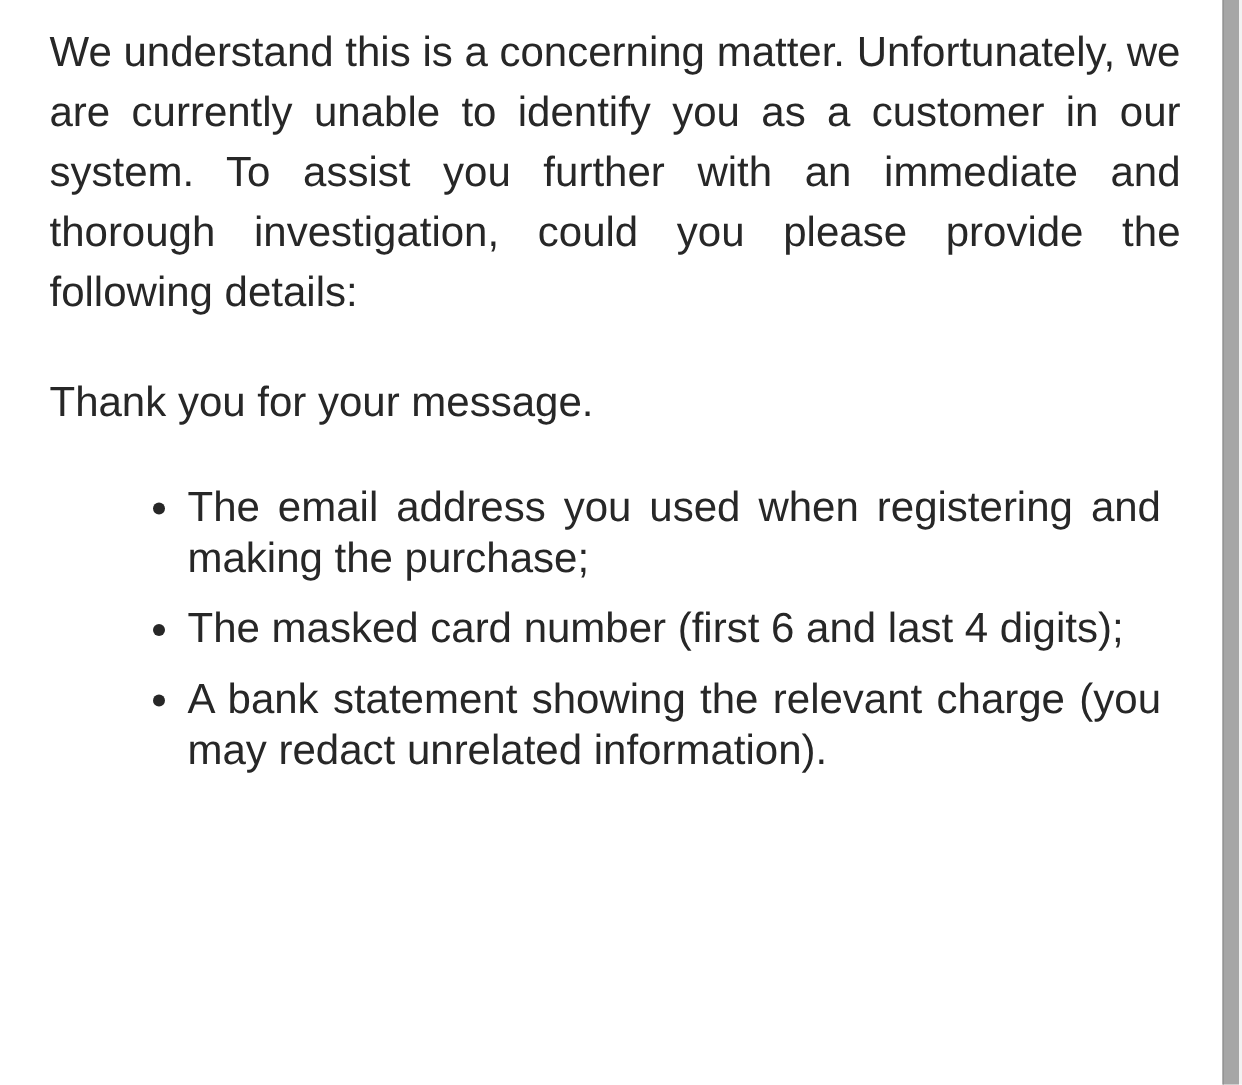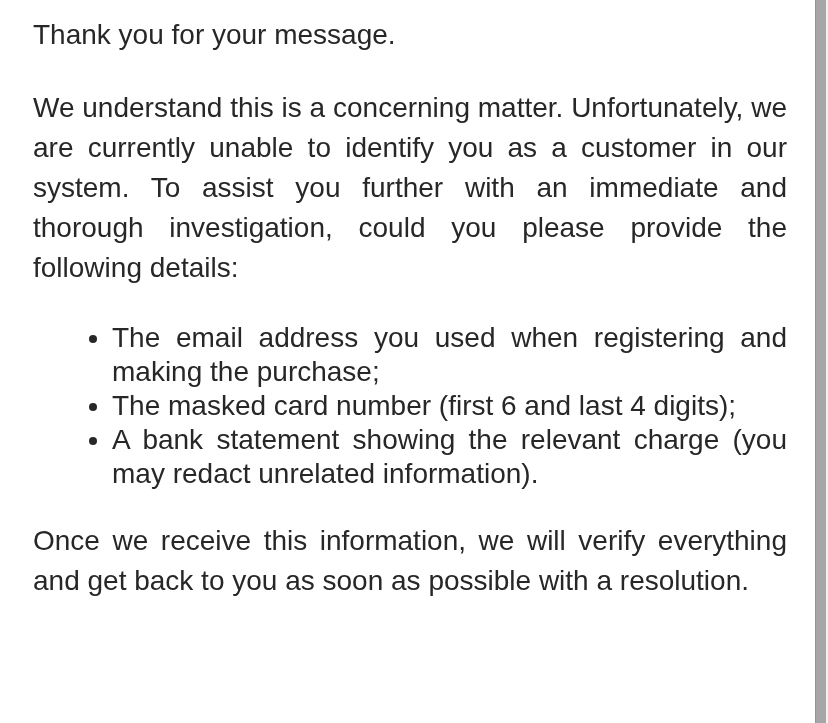--- a/index.html
+++ b/index.html
@@ -27,21 +27,21 @@
   }
   .email-body p {
     margin: 0 0 33px 0;
   }
   .email-body ul {
     margin: 0 0 30px 0;
     padding: 0 0 0 79px;
     line-height: 34px;
   }
   .email-body li {
-    margin: 0;
+    margin: 13px;
     padding: 0;
   }
   .signature {
     line-height: 36px;
   }
   .scrollbar-track {
     position: absolute;
     top: 0;
     right: 0;
     width: 13px;
@@ -55,30 +55,29 @@
     width: 10px;
     height: 723px;
     border-left: 1px solid #949494;
   }
 </style>
 </head>
 <body>
 
 <div class="email-body">
 
+  <p>We understand this is a concerning matter. Unfortunately, we are currently unable to identify you as a customer in our system. To assist you further with an immediate and thorough investigation, could you please provide the following details:</p>
+
   <p>Thank you for your message.</p>
-
-  <p>We understand this is a concerning matter. Unfortunately, we are currently unable to identify you as a customer in our system. To assist you further with an immediate and thorough investigation, could you please provide the following details:</p>
 
   <ul>
     <li>The email address you used when registering and making the purchase;</li>
     <li>The masked card number (first 6 and last 4 digits);</li>
     <li>A bank statement showing the relevant charge (you may redact unrelated information).</li>
   </ul>
 
-  <p>Once we receive this information, we will verify everything and get back to you as soon as possible with a resolution.</p>
 
 
 </div>
 
 <div class="scrollbar-track">
   <div class="scrollbar-thumb" style="background:#a6a6a6"></div>
 </div>
 
 </body></html>

